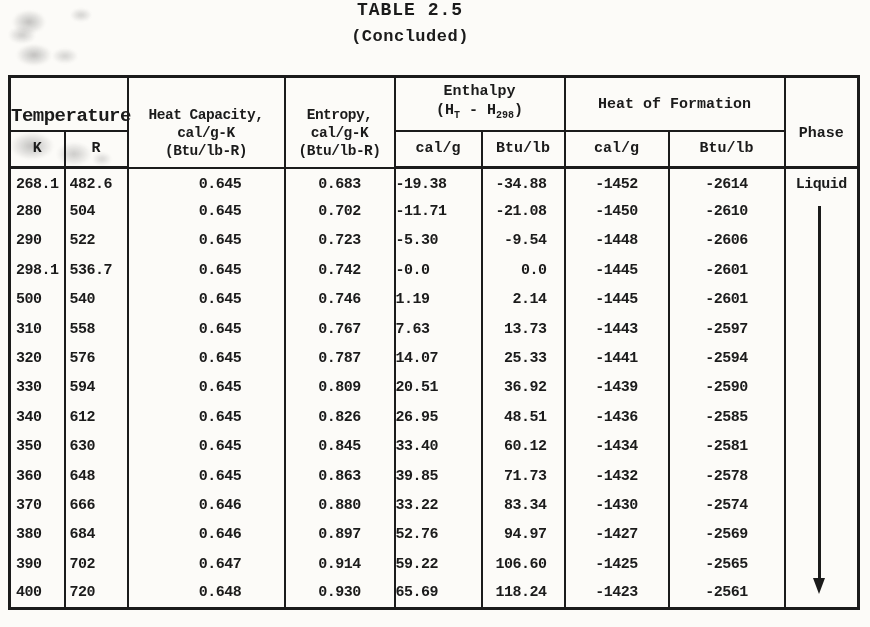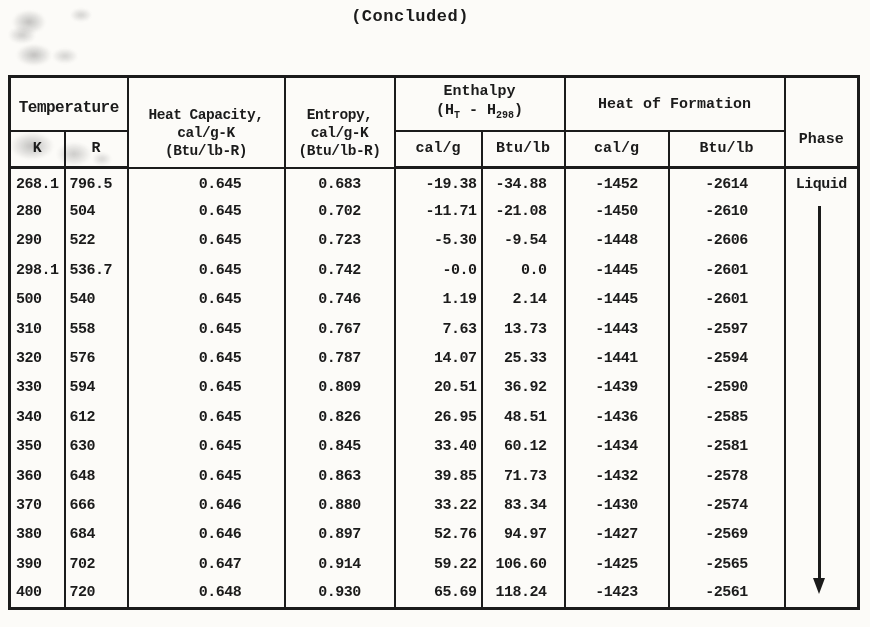--- a/index.html
+++ b/index.html
@@ -21,37 +21,37 @@
   table.main{
     position:absolute; left:8px; top:75px;
     width:849px; border-collapse:collapse; table-layout:fixed;
     border:3px solid var(--ink);
     font-weight:bold;
   }
   th{ border:2px solid var(--ink); font-weight:bold; }
   tr.hrowA th{ height:54px; }
   tr.hrowB th{ height:37px; font-size:15px; border-bottom:3px solid var(--ink); }
   th.span2{ vertical-align:middle; }
-  th.temp{ vertical-align:bottom; padding-bottom:13px; font-size:16px; letter-spacing:-0.5px; }
+  th.temp{ vertical-align:bottom; padding-bottom:3px; font-size:19px; letter-spacing:-0.5px; }
   th.units3{ font-size:14.5px; line-height:18px; vertical-align:middle; padding-top:22px; letter-spacing:-0.5px; }
-  th.phase-h{ vertical-align:bottom; padding-bottom:18px; font-size:15px; border-bottom:3px solid var(--ink); }
+  th.phase-h{ vertical-align:bottom; padding-bottom:24px; font-size:15px; border-bottom:3px solid var(--ink); }
   .enth-line1{ font-size:15px; line-height:19px; }
   .enth-line2{ font-size:15px; line-height:19px; white-space:pre; }
   .fsub{ font-size:10px; vertical-align:-4px; }
 
   tbody td{
     height:29.4px; font-size:15px; vertical-align:middle;
     border-left:2px solid var(--ink); letter-spacing:-0.5px;
   }
   tbody tr:first-child td{ padding-top:4px; }
   td.c0{ text-align:left;  padding-left:5px; border-left:none; }
   td.c1{ text-align:left;  padding-left:4px; }
   td.c2{ text-align:center;padding-left:28px; }
   td.c3{ text-align:center; }
-  td.c4{ text-align:right; padding-right:4px;padding-left:24px; }
+  td.c4{ padding-right:4px; }
   td.c5{ text-align:right; padding-right:17px; }
   td.c6{ text-align:center; }
   td.c7{ text-align:center; }
   td.c8{ text-align:center; }
 
   .phase-arrow-line{
     position:absolute; left:818px; top:206px; width:2.5px; height:374px;
     background:var(--ink);
   }
   .phase-arrow-head{
@@ -79,20 +79,21 @@
 <div class="artifact a1"></div>
 <div class="artifact a2"></div>
 <div class="artifact a3"></div>
 <div class="artifact a4"></div>
 <div class="artifact a5"></div>
 <div class="artifact a6"></div>
 <div class="artifact a7"></div>
 <div class="artifact a8"></div>
 
 <div class="title-block">
+  <div class="t1">TABLE 2.5</div>
   <div class="t2">(Concluded)</div>
 </div>
 
 <table class="main">
   <colgroup>
     <col style="width:55px">
       <col style="width:63px">
       <col style="width:157px">
     <col style="width:110px">
       <col style="width:87px">
@@ -132,21 +133,21 @@
       <th>R</th>
       <th>cal/g</th>
       <th>Btu/lb</th>
       <th>cal/g</th>
       <th>Btu/lb</th>
     </tr>
   </thead>
   <tbody id="table-body">
       <tr>
         <td class="c0">268.1</td>
-        <td class="c1">796.5</td>
+        <td class="c1">482.6</td>
         <td class="c2">0.645</td>
         <td class="c3">0.683</td>
         <td class="c4">-19.38</td>
         <td class="c5">-34.88</td>
         <td class="c6">-1452</td>
         <td class="c7">-2614</td>
         <td class="c8">Liquid</td>
       </tr>
       <tr>
         <td class="c0">280</td>

